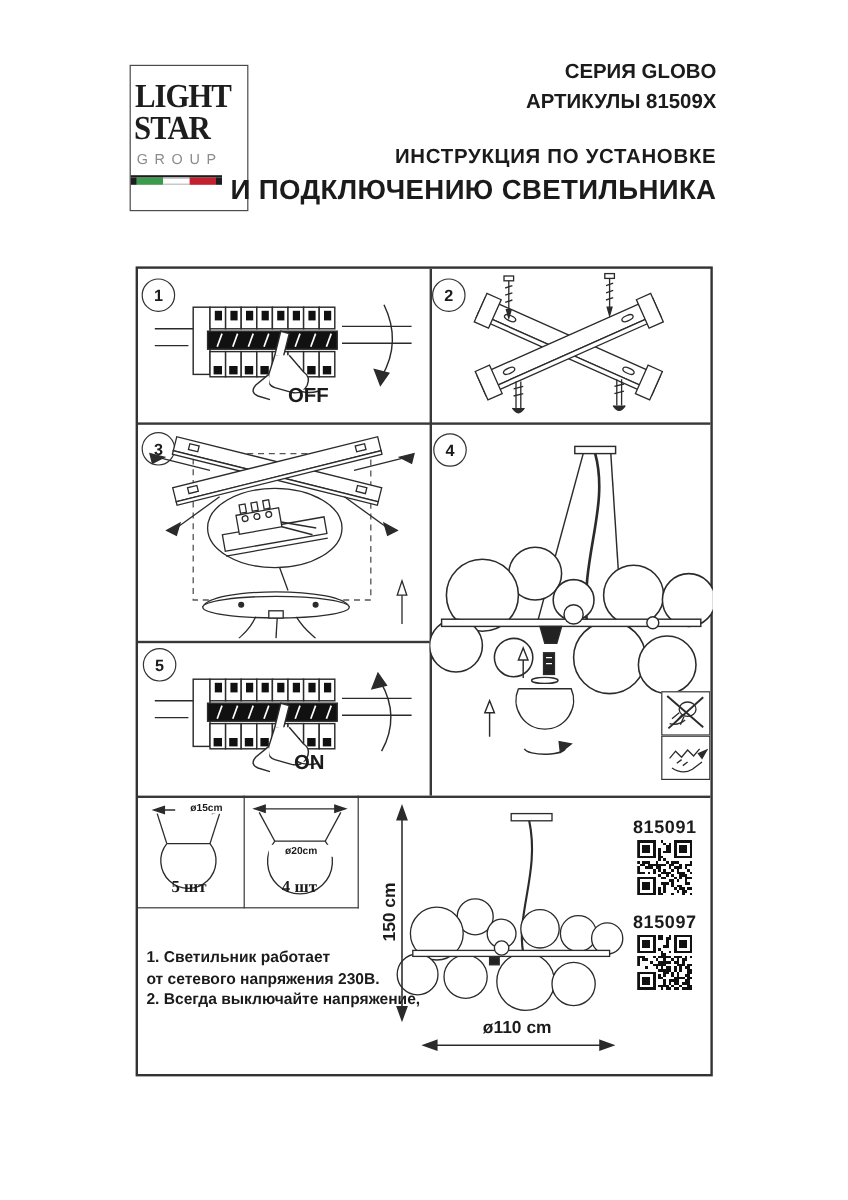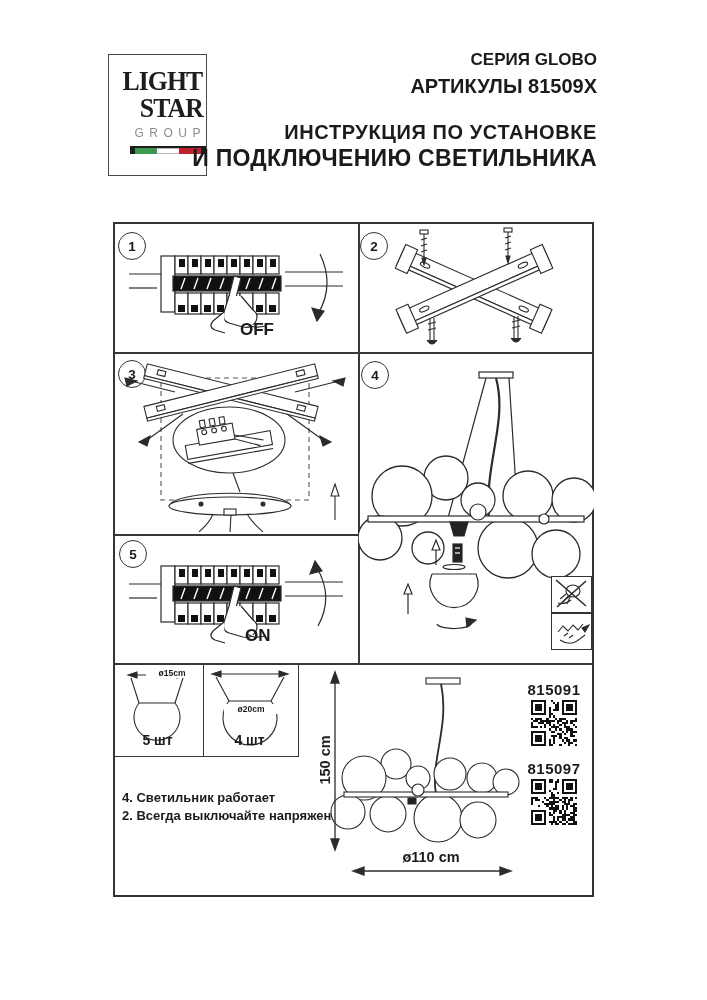--- a/index.html
+++ b/index.html
@@ -5,43 +5,43 @@
   html,body{margin:0;padding:0;background:#fff;}
   .page{position:relative;width:707px;height:1000px;background:#fff;overflow:hidden;
         font-family:"Liberation Sans",sans-serif;color:#1b1b1b;}
   .abs{position:absolute;}
   .b{font-weight:bold;}
   .nw{white-space:nowrap;}
   svg{display:block;}
 
   
   .logo-box{left:108px;top:54px;width:99px;height:122px;border:1.5px solid #4a4a4a;
-            display:flex;flex-direction:column;align-items:flex-end;padding-top:13px;box-sizing:border-box;}
+            display:flex;flex-direction:column;align-items:flex-start;padding-top:13px;box-sizing:border-box;}
   .logo-word{font-family:"Liberation Serif",serif;font-weight:bold;font-size:28px;line-height:.95;
              color:#1d1d1d;transform:scaleX(.92);letter-spacing:-1px;}
   .logo-group{font-size:12px;letter-spacing:5.5px;color:#8c8c8c;margin-top:5px;padding-left:5px;}
   .flag{margin-top:6px;width:76px;}
   .flag-top{height:2px;background:#1d1d1d;}
   .flag-row{display:flex;height:6px;}
   .hdr-right{right:110px;text-align:right;}
   .hdr-series{top:50px;font-size:17px;}
-  .hdr-articles{top:75px;font-size:20px;}
-  .hdr-t1{top:121px;font-size:20px;letter-spacing:.6px;}
+  .hdr-articles{top:75px;font-size:17px;}
+  .hdr-t1{top:121px;font-size:17px;letter-spacing:.6px;}
   .hdr-t2{top:145px;font-size:23px;letter-spacing:.3px;}
 
   
   .grid{left:113px;top:222px;width:481px;height:675px;border:2px solid #333;box-sizing:border-box;}
   .gl{position:absolute;background:#383838;}
   .part-box{position:absolute;border-right:1.5px solid #383838;border-bottom:1.5px solid #383838;box-sizing:border-box;}
 
   .badge{width:26px;height:26px;border:1.4px solid #333;border-radius:50%;
          display:flex;align-items:center;justify-content:center;font-size:13.5px;font-weight:bold;background:#fff;}
   .switch-label{font-size:17px;font-weight:600;}
   .dim-small{font-size:8.5px;font-weight:600;background:#fff;padding:0 2px;text-align:center;}
-  .qty{font-size:14px;font-weight:600;text-align:center;}
+  .qty{font-size:14px;font-weight:600;text-align:center;font-family:Liberation Serif, serif;}
   .code{font-size:15px;font-weight:bold;text-align:center;letter-spacing:.5px;}
   .notes{font-size:13px;font-weight:600;line-height:1.35;}
   .vdim-label{font-size:14.5px;font-weight:bold;text-align:center;transform:rotate(-90deg);}
   .hdim-label{font-size:14.5px;font-weight:bold;text-align:center;}
   .warn-box{border:1.3px solid #333;background:#fff;box-sizing:border-box;}
 </style>
 </head>
 <body>
 
 <div class="page">
@@ -436,21 +436,22 @@
         <polygon points="77,10 86,13 77,16" fill="#2b2b2b"></polygon>
       <line x1="27" y1="40" x2="14" y2="16"></line>
         <line x1="69" y1="40" x2="82" y2="16"></line>
       <path d="M27,40 A27,27 0 1 0 69,40 L27,40" fill="#fff"></path>
     </g>
   </svg>
   <div class="abs dim-small" style="left:224px;top:704px;width:50px">ø20cm</div>
   <div class="abs qty" style="left:202px;top:732px;width:95px">4 шт</div>
 
   <div class="abs notes" style="left:122px;top:789px">
-    <div class="nw">4. Светильник работает</div>
+    <div class="nw">1. Светильник работает</div>
+    <div class="nw">от сетевого напряжения 230В.</div>
     <div class="nw">2. Всегда выключайте напряжение,</div>
   </div>
 
   <svg class="abs" style="left:330px;top:666px" width="190" height="200" viewBox="0 0 190 200">
     <g stroke="#2b2b2b" stroke-width="1.1" fill="none">
       <rect x="96" y="12" width="34" height="6" fill="#fff"></rect>
       <path d="M111,18 C120,60 100,95 106,128" stroke-width="1.8"></path>
       <g fill="#fff">
         <circle cx="66" cy="98" r="15"></circle>
         <circle cx="34" cy="112" r="22"></circle>

